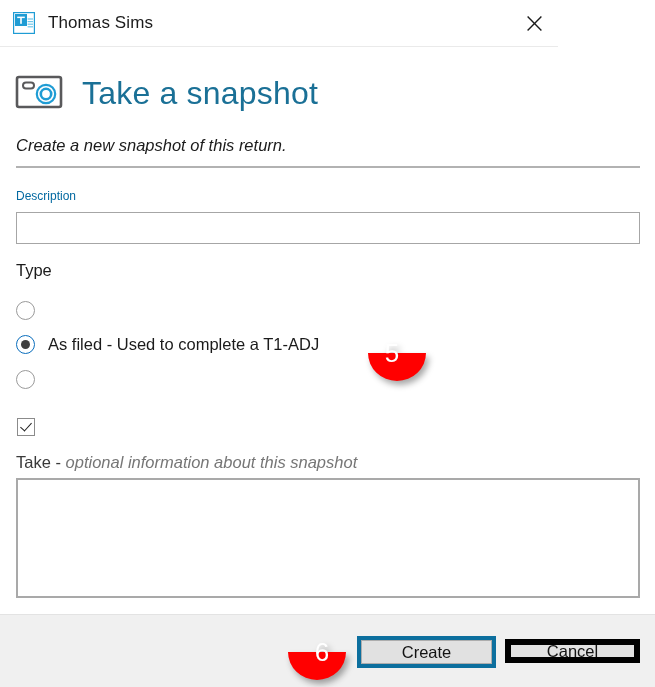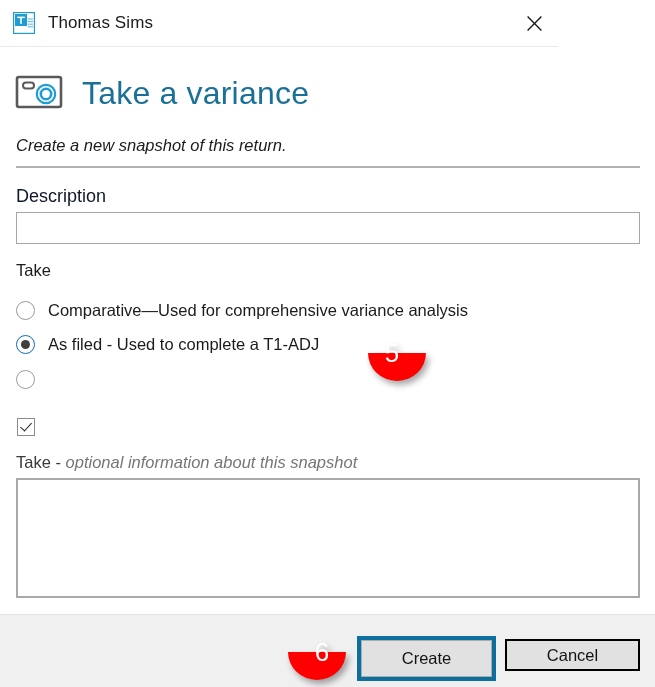--- a/index.html
+++ b/index.html
@@ -80,23 +80,23 @@
     left: 16px; top: 166px;
     width: 624px;
     height: 2px;
     background: #b2b2b2;
   }
 
   
   .lbl-description {
     position: absolute;
     left: 16px; top: 185px;
-    font-size: 18px;
-    line-height: 22px;
-    color: #0f172a;
+    font-size: 12px;
+    line-height: 22px;
+    color: #0369a1;
   }
   .input-description {
     position: absolute;
     left: 16px; top: 212px;
     width: 624px;
     height: 32px;
     box-sizing: border-box;
     background: #ffffff;
     border: 1px solid #a6a6a6;
     font-family: "Liberation Sans", sans-serif;
@@ -233,36 +233,36 @@
     font-family: "Liberation Sans", sans-serif;
     font-size: 16.5px;
     color: #141414;
     display: flex;
     align-items: center;
     justify-content: center;
     cursor: default;
   }
   .btn-create {
     left: 357px; top: 636px;
-    width: 139px; height: 45px;
+    width: 139px; height: 32px;
     border: 4px solid #0c6f9e;
   }
   .btn-create .inner {
     width: 100%; height: 100%;
     border: 1px solid #adadad;
     box-sizing: border-box;
     display: flex;
     align-items: center;
     justify-content: center;
     background: #e1e1e1;
   }
   .btn-cancel {
     left: 505px; top: 639px;
-    width: 135px; height: 32px;
-    border: 2px solid #000000;
+    width: 135px; height: 24px;
+    border: 6px solid #000000;
     text-align: right;
   }
 
   
   .callout {
     position: absolute;
     width: 86px;
     height: 56px;
     filter: drop-shadow(3px 4px 3px rgba(0,0,0,0.35));
   }
@@ -308,33 +308,32 @@
 </div>
 
 <span class="hdr-icon">
   <svg width="50" height="40" viewBox="0 0 50 40">
     <rect x="2" y="5" width="44" height="30" rx="2" ry="2" fill="#ffffff" stroke="#59595b" stroke-width="2.6"></rect>
     <rect x="8" y="10.5" width="11" height="6" rx="3" ry="3" fill="#ffffff" stroke="#59595b" stroke-width="2"></rect>
     <circle cx="31" cy="22" r="9.2" fill="none" stroke="#1f9cd4" stroke-width="2.2"></circle>
     <circle cx="31" cy="22" r="5.2" fill="none" stroke="#1f9cd4" stroke-width="2.6"></circle>
   </svg>
 </span>
-<div class="hdr-title">Take a variance</div>
+<div class="hdr-title">Take a snapshot</div>
 
 <div class="subtitle">Create a new snapshot of this return.</div>
 <div class="hrule"></div>
 
 <div class="lbl-description">Description</div>
 <input class="input-description" type="text" placeholder="" style="">
 
-<div class="lbl-type">Take</div>
+<div class="lbl-type">Type</div>
 
 <div class="radio-row r0">
   <span class="radio-mark"></span>
-  <span class="radio-label">Comparative—Used for comprehensive variance analysis</span>
 </div>
 
 <div class="radio-row r1">
   <span class="radio-mark checked"></span>
   <span class="radio-label">As filed - Used to complete a T1-ADJ</span>
 </div>
 
 <div class="radio-row r2">
   <span class="radio-mark"></span>
 </div>

